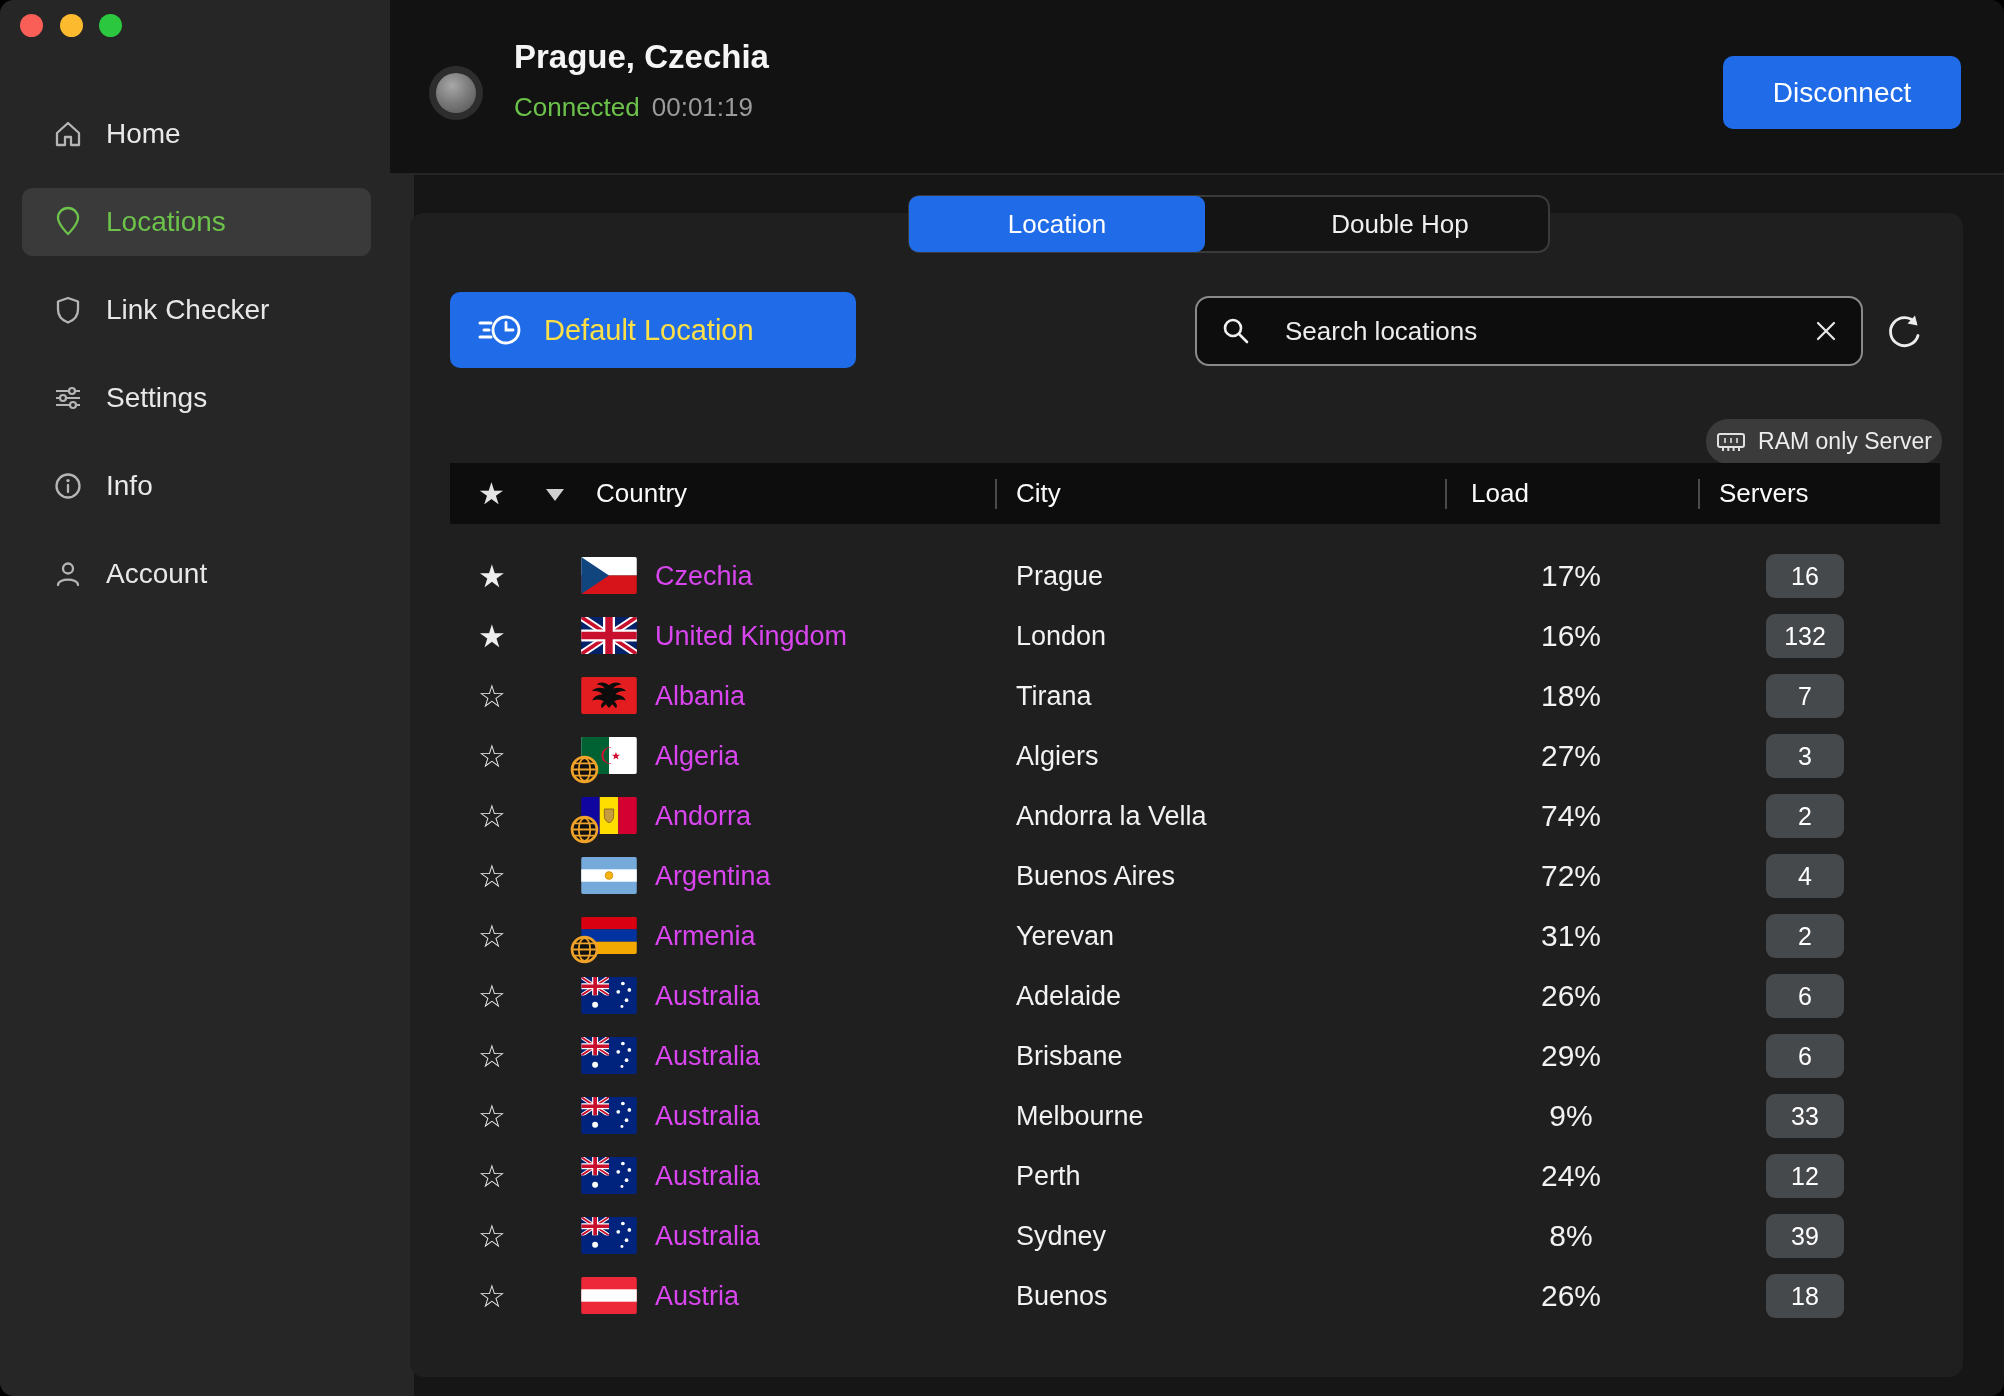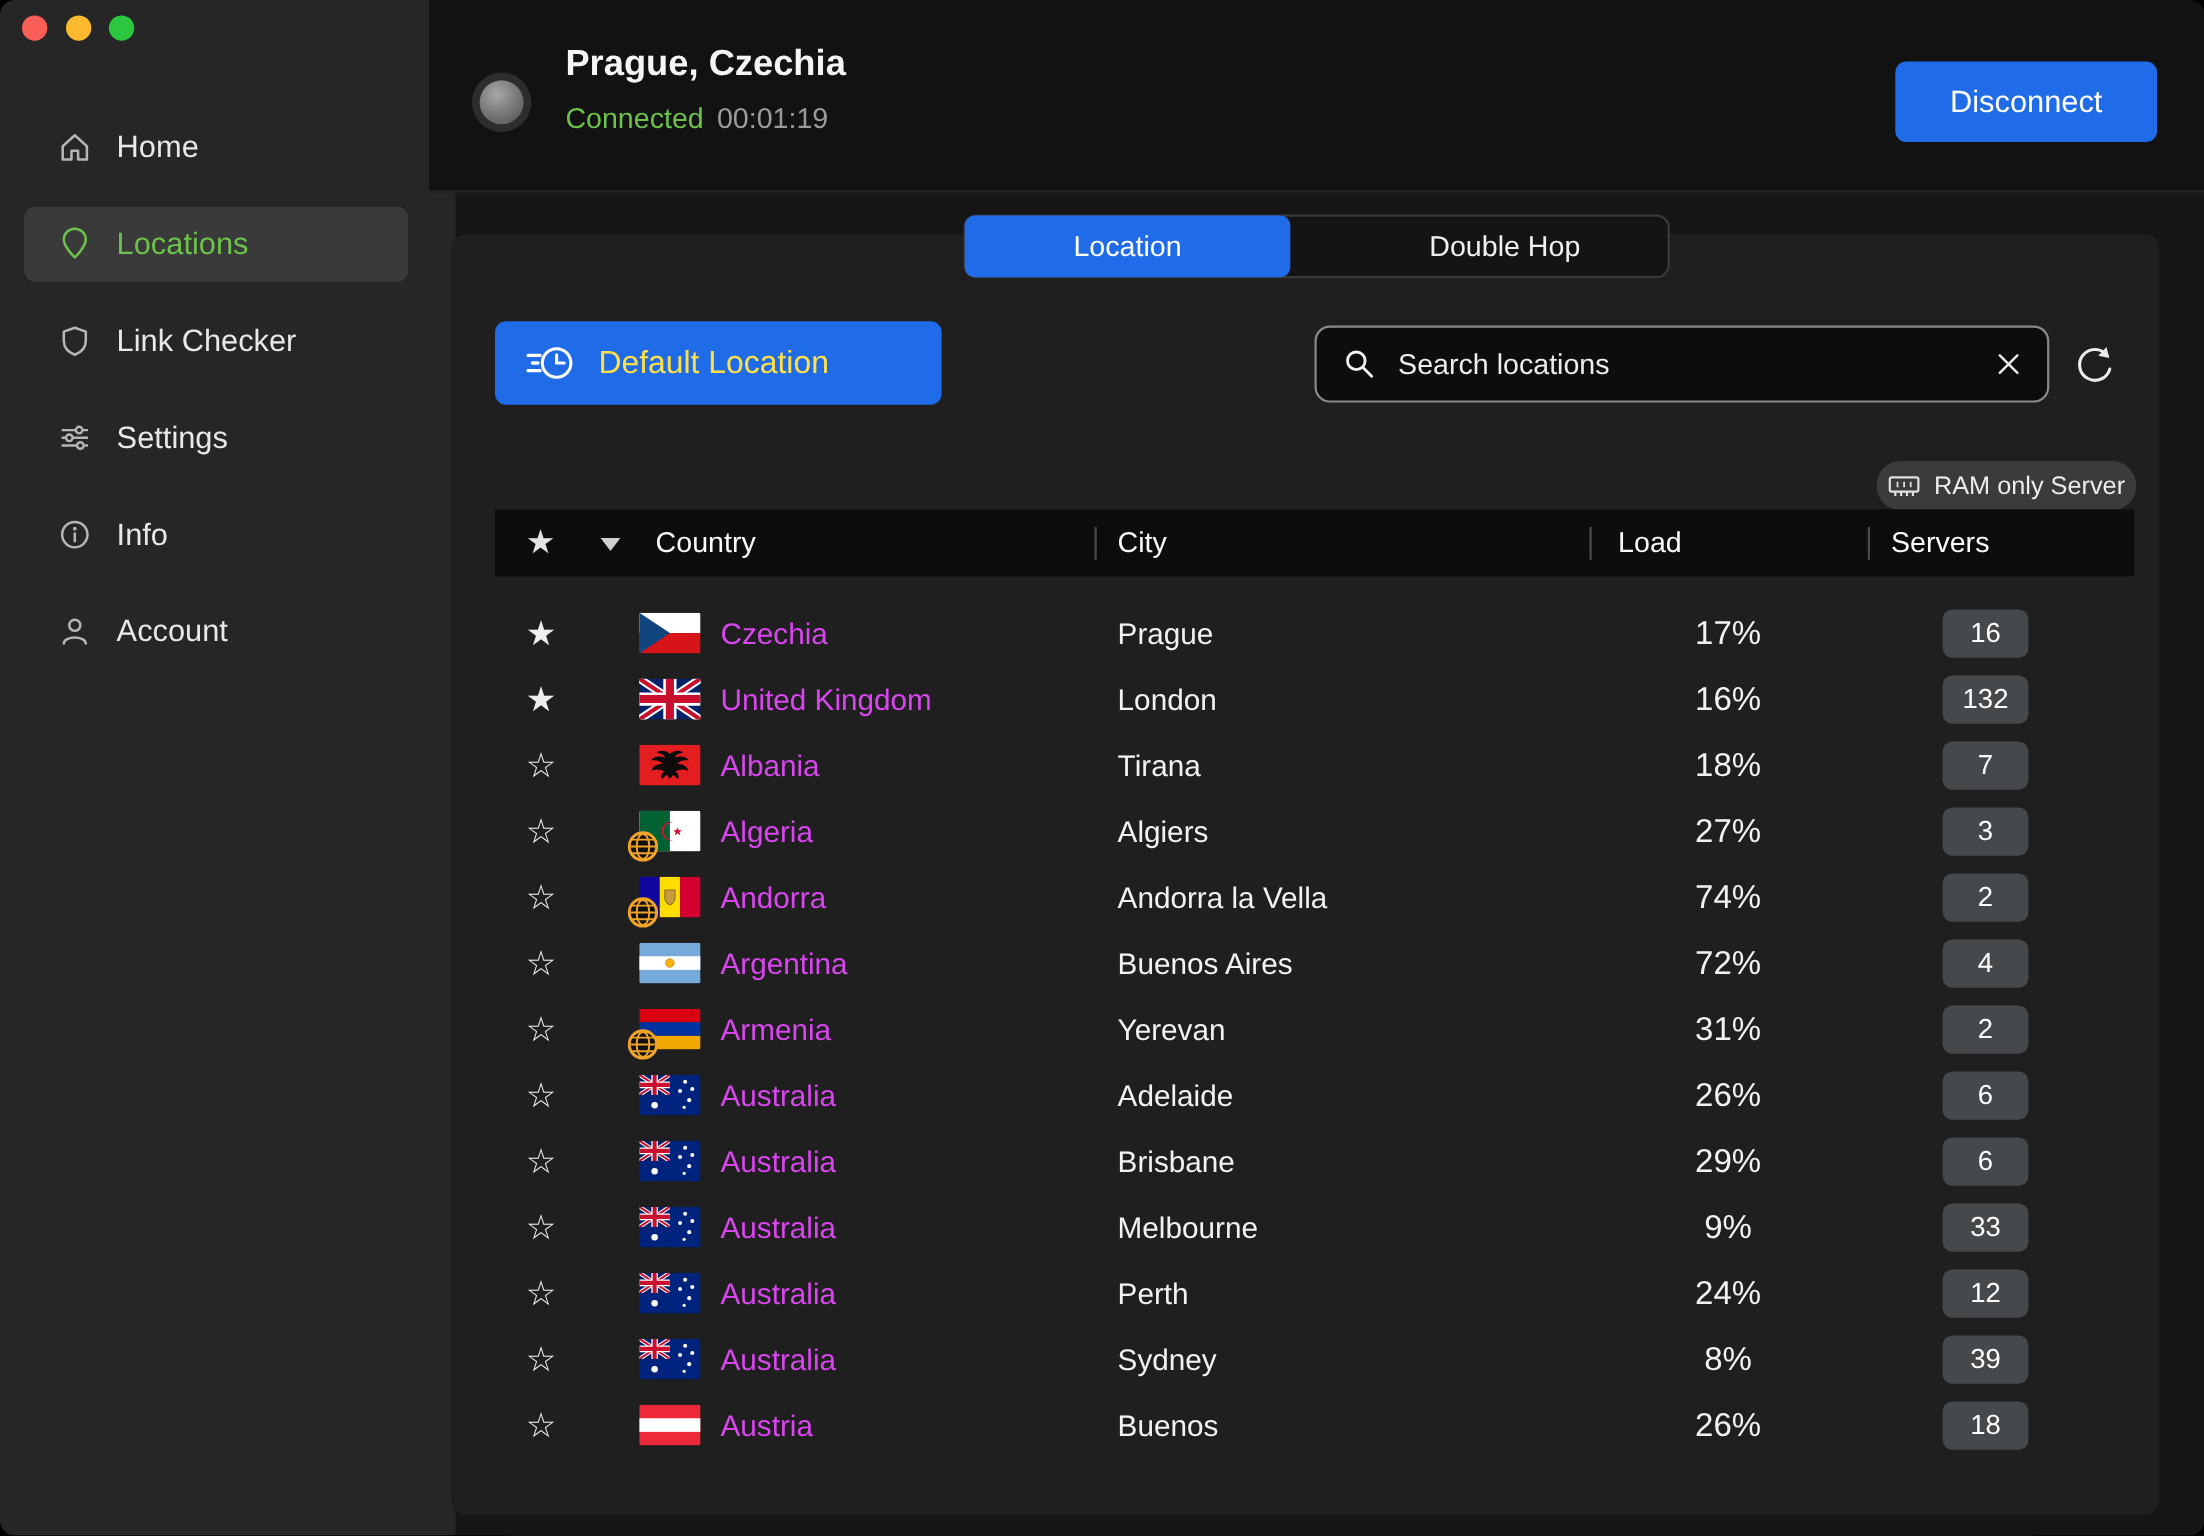--- a/index.html
+++ b/index.html
@@ -29,34 +29,34 @@
   .h-status .connected{color:var(--accent-green,#6cc24a);}
   .h-status .timer{color:#9b9b9b;margin-left:12px;}
   .btn-disconnect{position:absolute;left:1333px;top:56px;width:238px;height:73px;border-radius:10px;
                   background:var(--accent-blue,#1f6be8);display:flex;align-items:center;justify-content:center;
                   font-size:28px;font-weight:500;color:#fff;cursor:pointer;}
 
   
   .panel{position:absolute;left:410px;top:213px;width:1553px;height:1164px;background:#1f1f1f;border-radius:14px;}
 
   
-  .tabgroup{position:absolute;left:876px;top:195px;width:642px;height:58px;background:#141414;
+  .tabgroup{position:absolute;left:908px;top:195px;width:642px;height:58px;background:#141414;
             border:2px solid #3a3a3a;border-radius:12px;display:flex;box-sizing:border-box;gap:48px;}
   .tab{flex:1;display:flex;align-items:center;justify-content:center;font-size:26px;color:#f0f0f0;cursor:pointer;}
   .tab.active{background:var(--accent-blue,#1f6be8);border-radius:9px;margin:-1px;color:#fff;}
 
   
   .btn-default{position:absolute;left:450px;top:292px;width:406px;height:76px;border-radius:10px;
                background:var(--accent-blue,#1f6be8);display:flex;align-items:center;color:#fde047;cursor:pointer;}
   .btn-default .dicon{margin-left:26px;display:flex;}
   .btn-default .dlabel{margin-left:20px;font-size:29px;}
   .searchbox{position:absolute;left:1195px;top:296px;width:668px;height:70px;box-sizing:border-box;
              background:#0d0d0d;border:2px solid #8a8a8a;border-radius:14px;display:flex;align-items:center;}
   .searchbox .sicon{margin-left:24px;display:flex;}
-  .searchbox input{flex:1;margin-left:18px;background:transparent;border:none;outline:none;
+  .searchbox input{flex:1;margin-left:32px;background:transparent;border:none;outline:none;
                    font-size:26px;color:#f2f2f2;font-family:inherit;}
   .searchbox input::placeholder{color:#ededed;opacity:1;}
   .searchbox .clear{margin-right:22px;display:flex;cursor:pointer;}
   .refresh{position:absolute;left:1880px;top:310px;width:46px;height:46px;display:flex;align-items:center;
            justify-content:center;cursor:pointer;}
   .ram-badge{position:absolute;left:1706px;top:419px;width:236px;height:45px;border-radius:22px;background:#3b3b3b;
              display:flex;align-items:center;justify-content:center;gap:12px;cursor:pointer;}
   .ram-badge .rlabel{font-size:23px;color:#ececec;}
 
   

